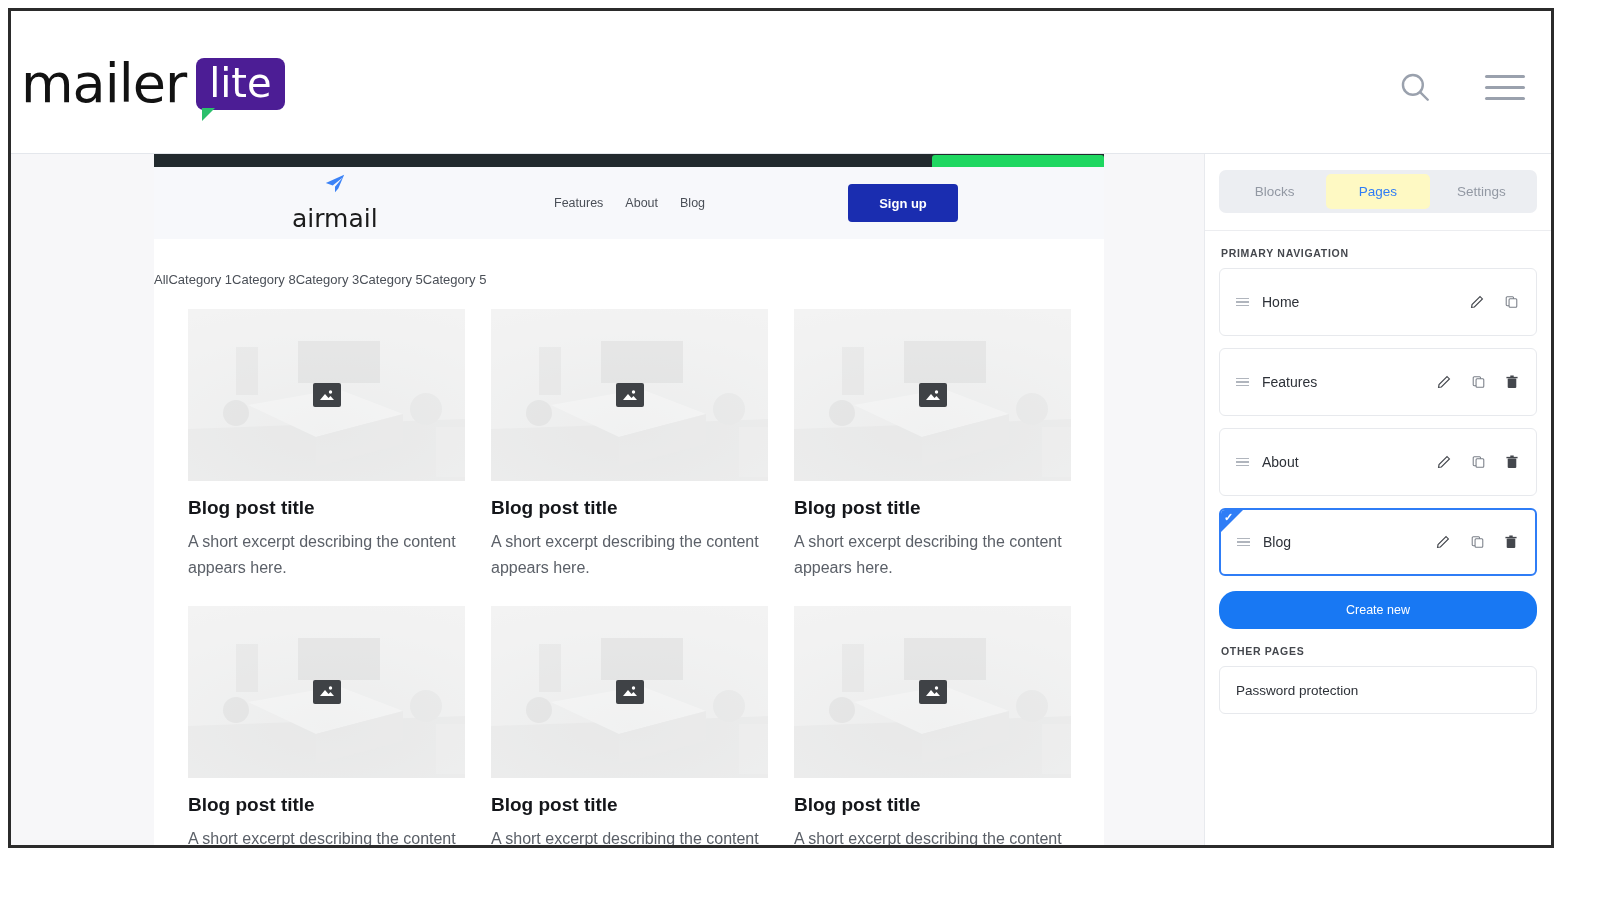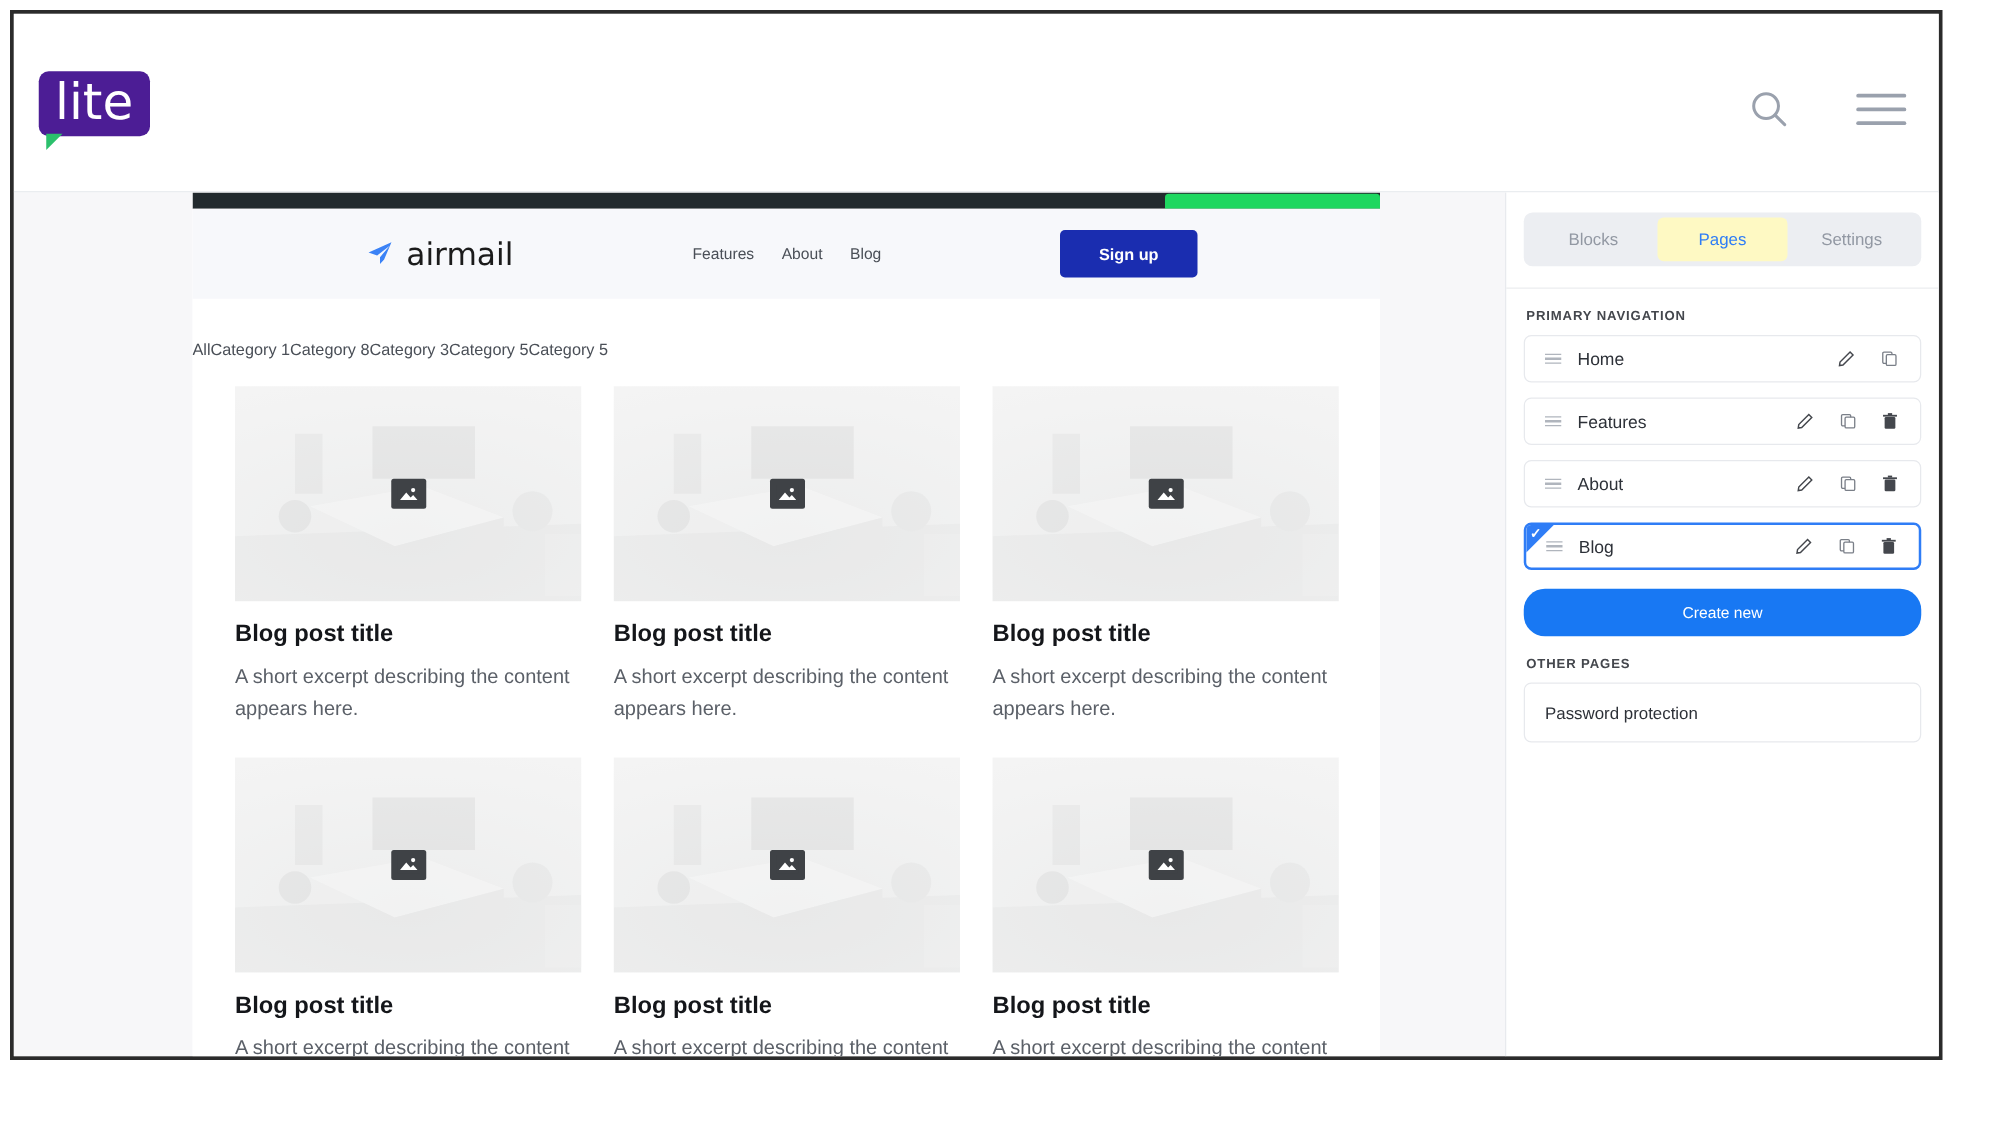--- a/index.html
+++ b/index.html
@@ -131,20 +131,21 @@
     display: flex;
     align-items: center;
     position: relative;
   }
   .site-logo {
     position: absolute;
     left: 138px;
     display: flex;
     align-items: center;
     gap: 9px;
+    flex-direction: column;
   }
   .plane {
     width: 24px; height: 22px;
   }
   .site-logo-text {
     font-size: 25px;
     color: #1b1b1b;
     font-family: "DejaVu Sans", sans-serif;
   }
   .site-links {
@@ -264,21 +265,21 @@
   .section-label {
     font-size: 10.5px;
     font-weight: bold;
     letter-spacing: .7px;
     color: #44474d;
     padding: 16px 16px 9px 16px;
   }
   .page-list { padding: 0 14px; }
   .page-item {
     position: relative;
-    height: 38px;
+    height: 68px;
     border: 1px solid #e7e9ed;
     border-radius: 6px;
     background: #ffffff;
     display: flex;
     align-items: center;
     margin-bottom: 12px;
     box-sizing: border-box;
     cursor: pointer;
   }
   .page-item.selected {
@@ -348,20 +349,21 @@
   }
 </style>
 </head>
 <body>
 
 <div id="screen">
   <div class="window-frame">
 
     <div class="app-header">
       <div class="brand">
+        <span class="brand-word">mailer</span>
         <span class="brand-badge">lite</span>
       </div>
       <div class="header-actions">
         <div class="icon-btn">
           <svg width="34" height="34" viewBox="0 0 24 24" fill="none" stroke="#9aa1ad" stroke-width="1.7">
             <circle cx="10.5" cy="10.5" r="7"></circle>
             <line x1="15.6" y1="15.6" x2="21" y2="21" stroke-linecap="round"></line>
           </svg>
         </div>
         <div class="hamburger">

